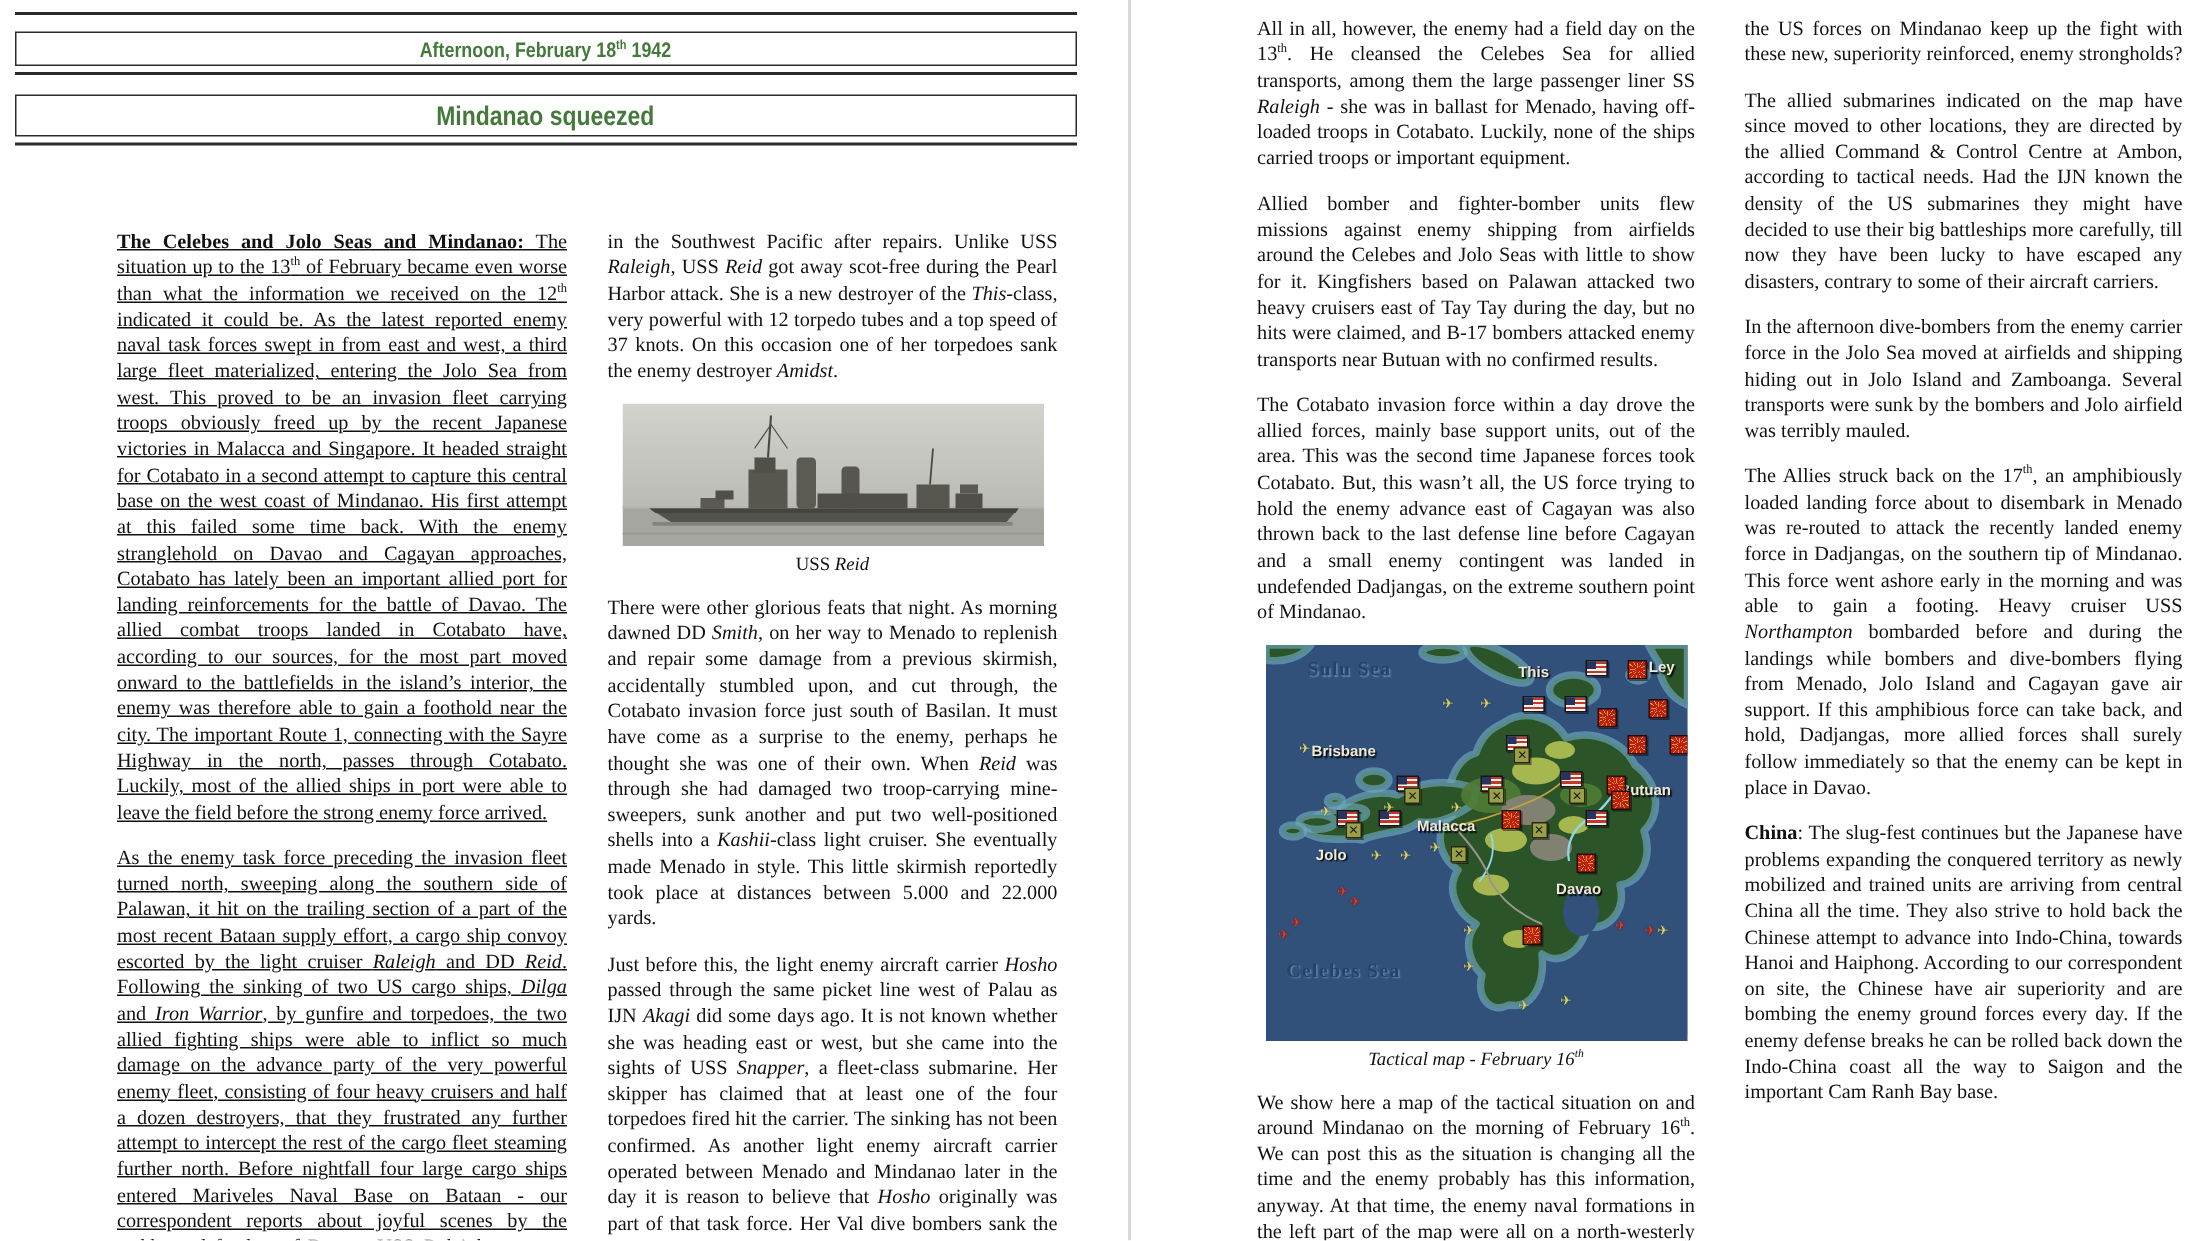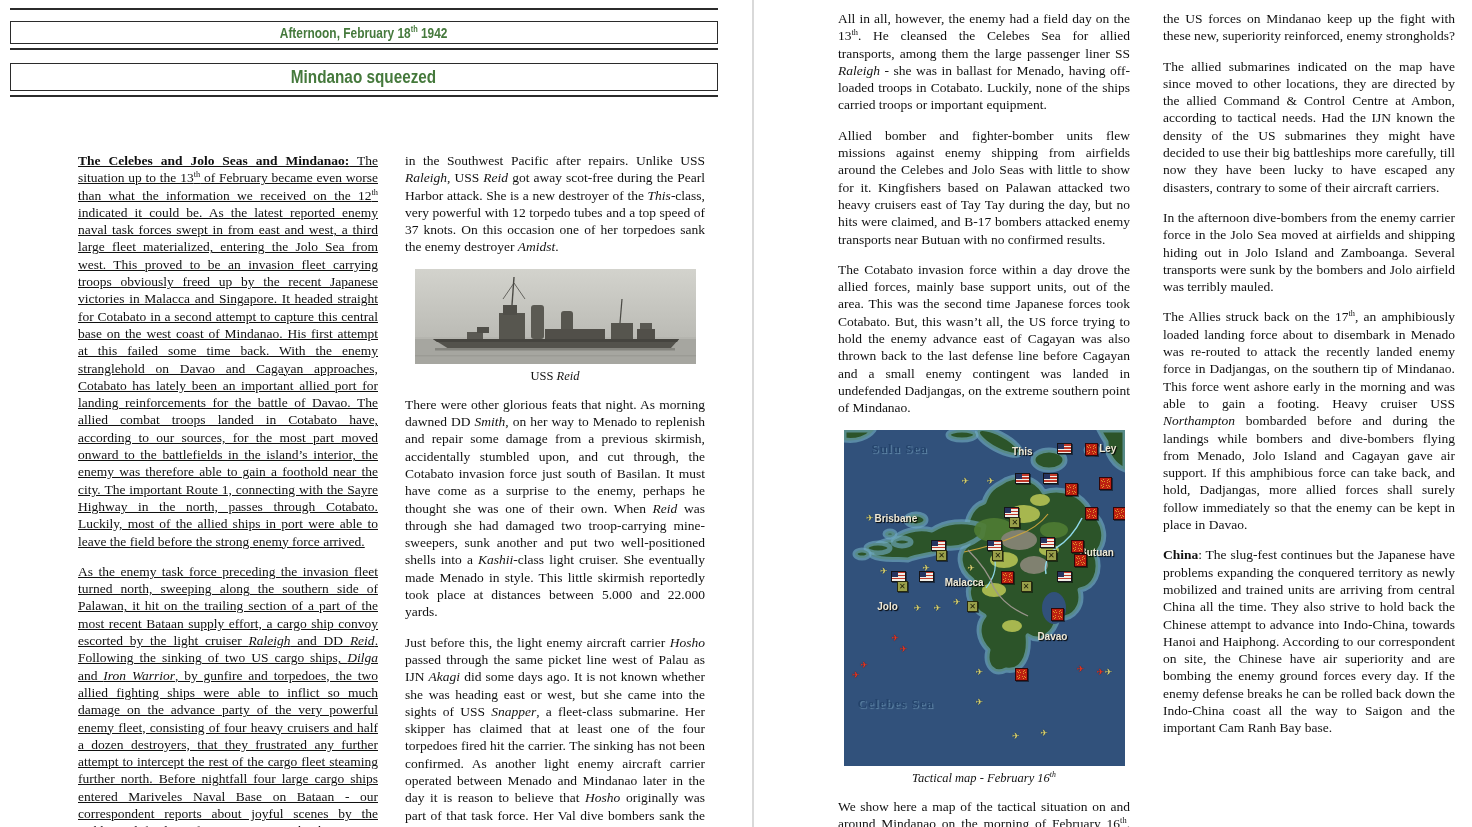--- a/index.html
+++ b/index.html
@@ -37,21 +37,21 @@
   .col p{margin:0 0 13px 0;}
   #l-col1{left:78px;top:152px;width:300px;height:675px;overflow:hidden;text-decoration:underline;}
   #l-col2{left:405px;top:152px;width:300px;height:675px;overflow:hidden;}
   #r-col1{left:838px;top:10px;width:292px;height:817px;overflow:hidden;}
   #r-col2{left:1163px;top:10px;width:292px;height:817px;overflow:hidden;}
   figure{margin:3px auto 12px auto;text-align:center;}
   figcaption{font-size:12.5px;line-height:16px;margin-top:4px;text-align:center;}
   
   #ship-photo{display:block;width:281px;height:95px;margin:0 auto;}
   
-  #map-wrap{position:relative;width:281px;height:336px;margin:0 auto;overflow:hidden;background:#31517b;}
+  #map-wrap{position:relative;width:281px;height:264px;margin:0 auto;overflow:hidden;background:#31517b;}
   #map-svg{position:absolute;left:0;top:0;}
   #map-overlay{position:absolute;left:0;top:0;width:100%;height:100%;}
   .map-label{position:absolute;white-space:nowrap;}
   .map-label.sea{
     font-family:"Liberation Serif", serif;font-weight:bold;font-size:13px;
     color:#24436b;text-shadow:1px 1px 1px rgba(140,185,210,.55);letter-spacing:1px;
   }
   .map-label.place{
     font-family:"Liberation Sans", sans-serif;font-weight:bold;font-size:10px;
     color:#efe9d6;text-shadow:1px 1px 1px #000;

